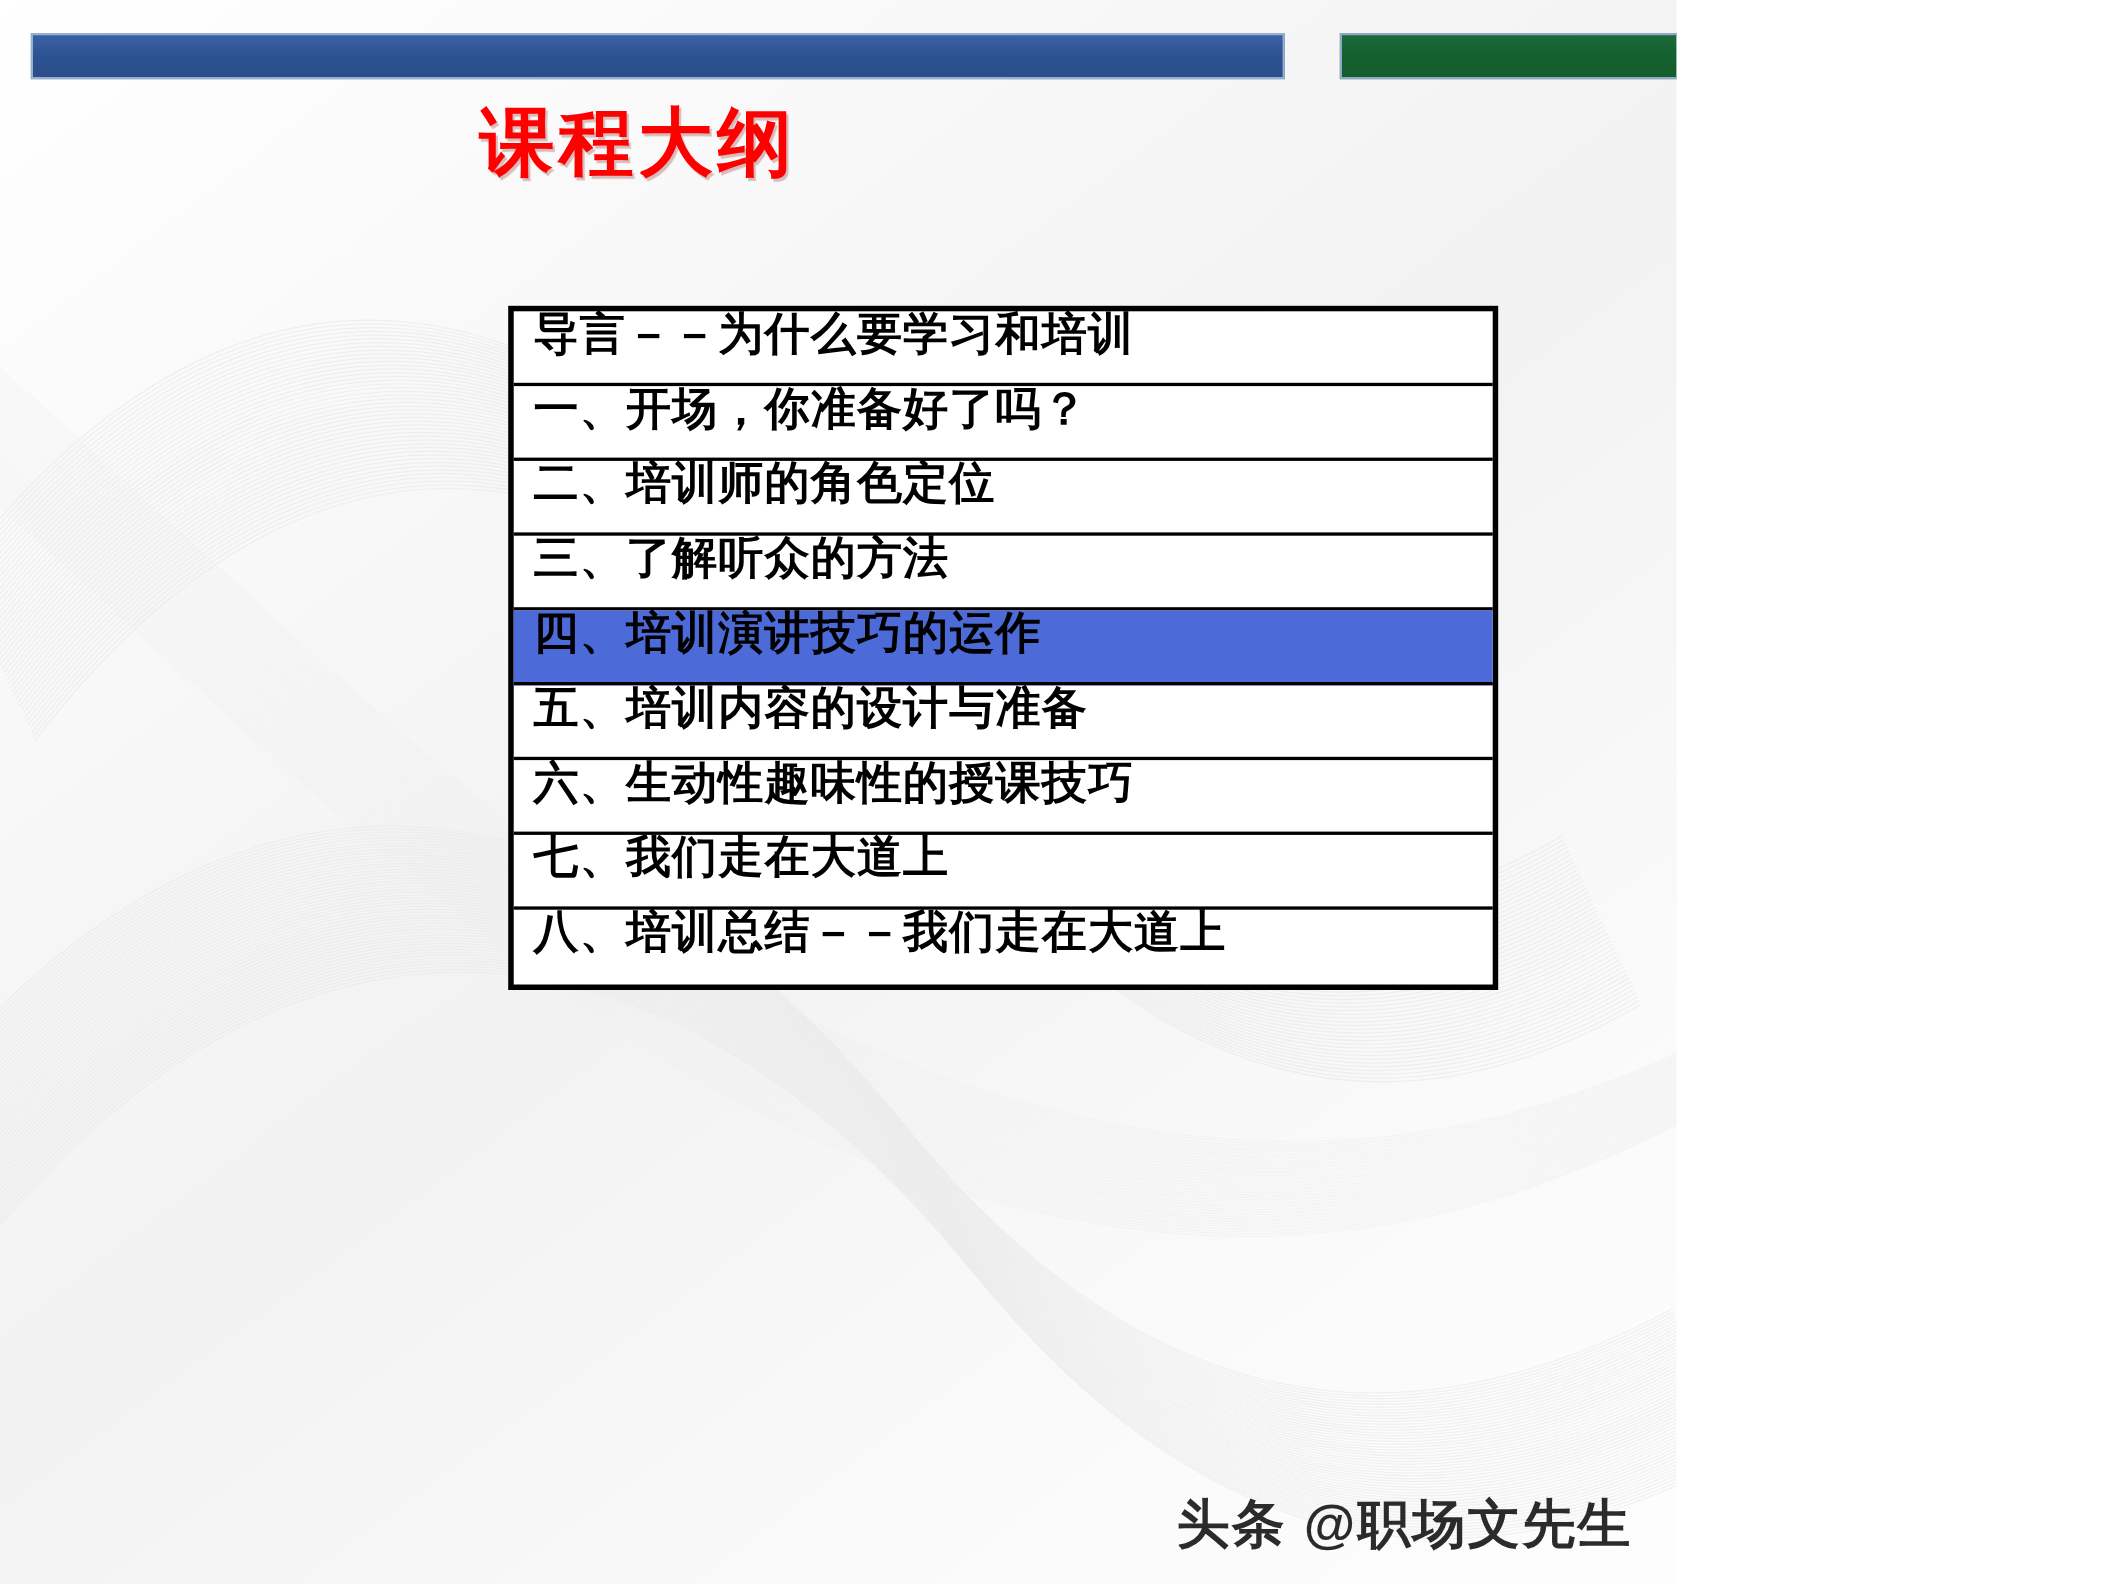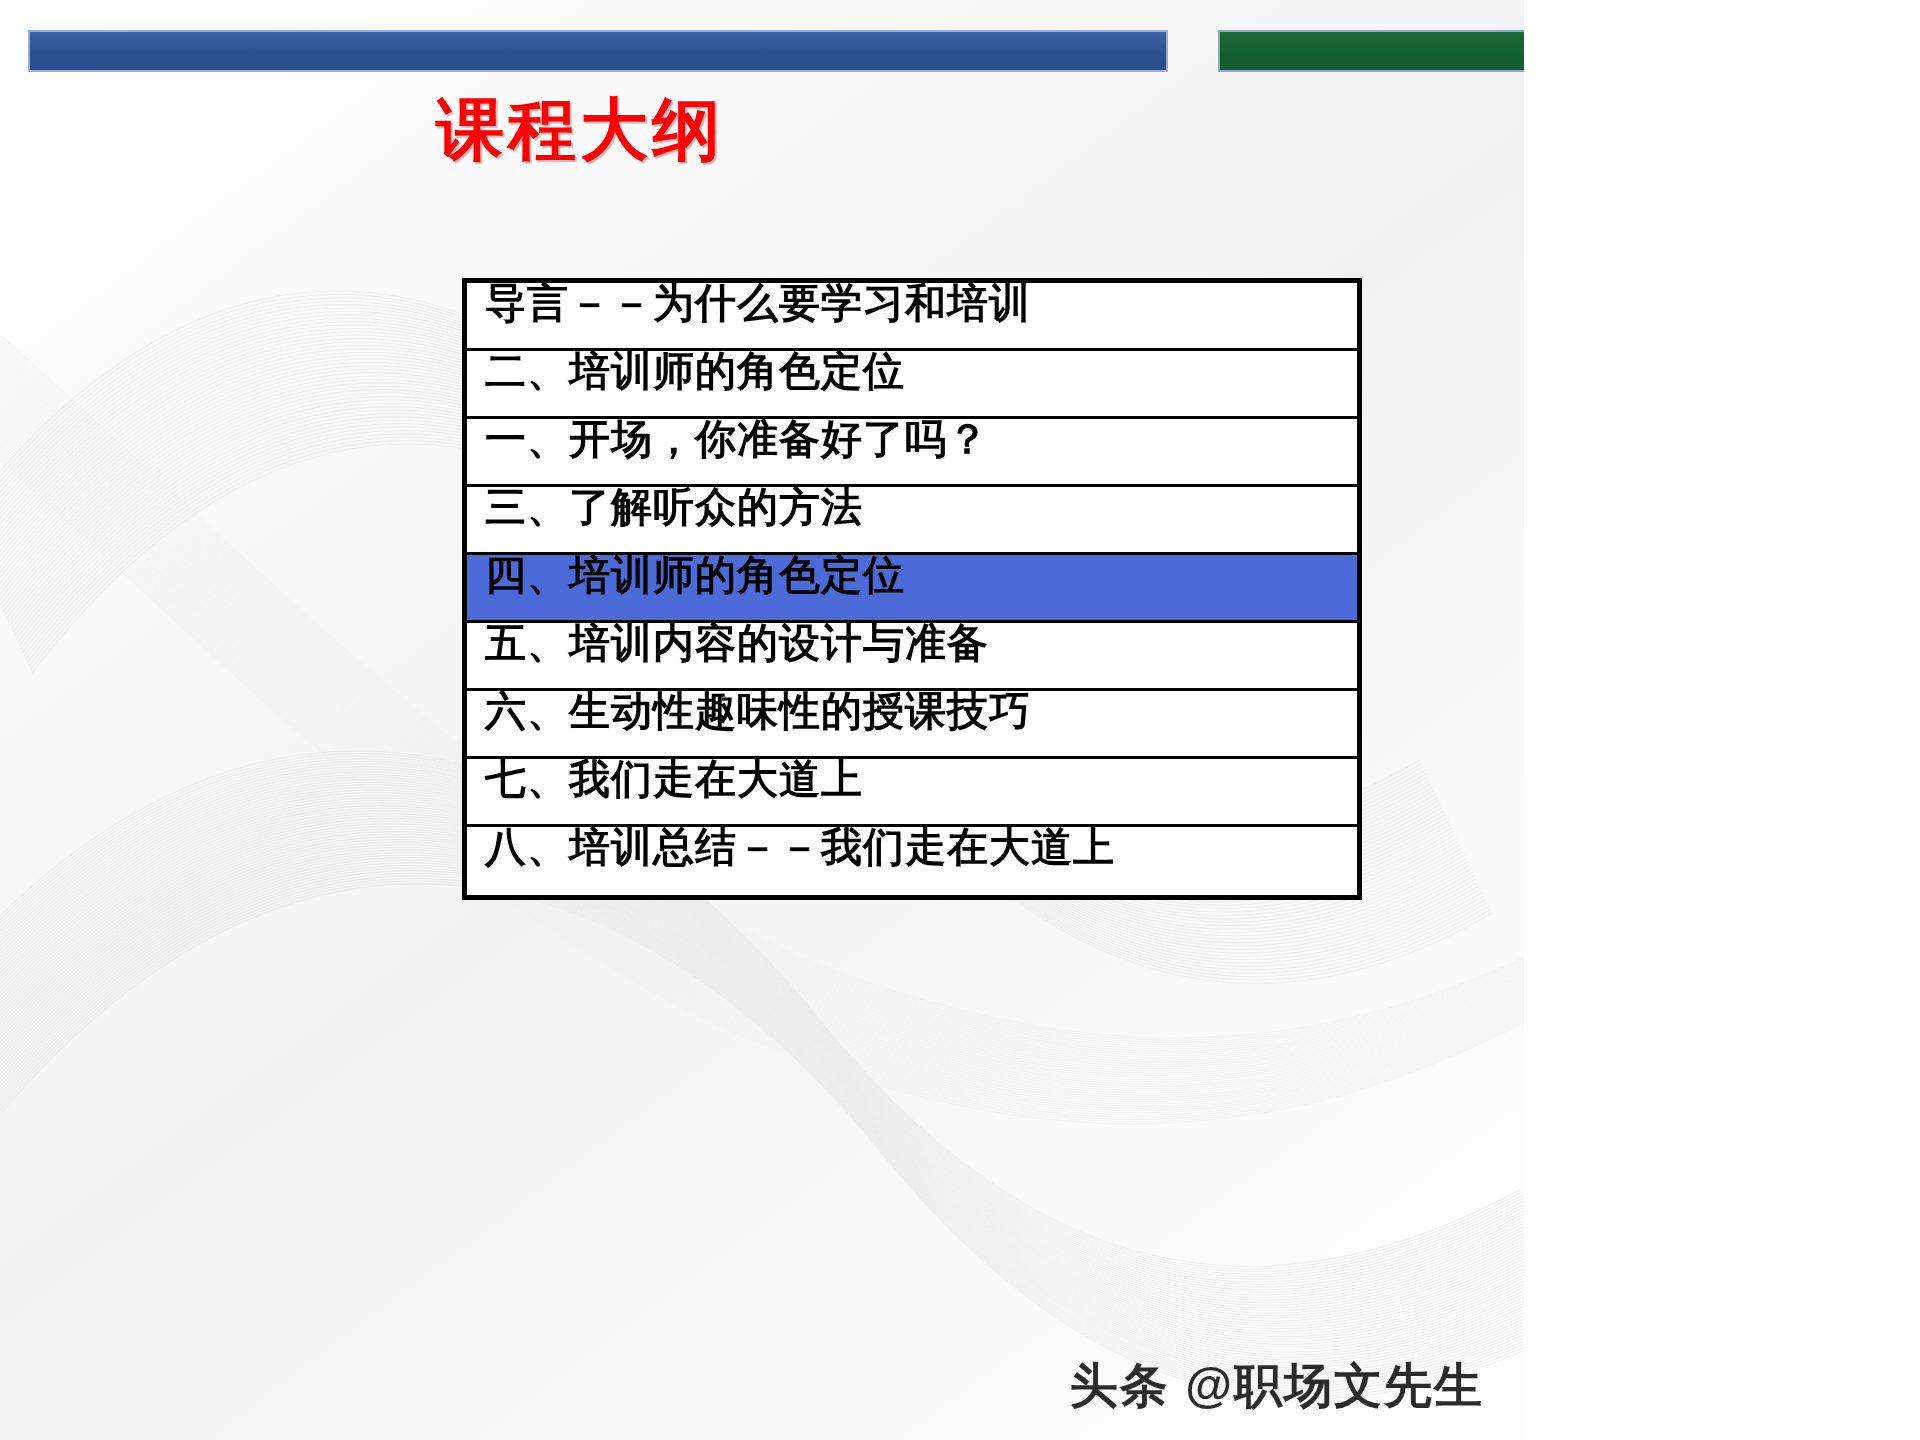--- a/index.html
+++ b/index.html
@@ -305,30 +305,30 @@
   <div class="bar bar-green"></div>
 
   <div id="slide-title">课程大纲</div>
 
   <div id="outline-table">
 
   <div class="outline-row">
         <span class="outline-label">导言－－为什么要学习和培训</span>
       </div>
       <div class="outline-row">
+        <span class="outline-label">一、开场，你准备好了吗？</span>
+      </div>
+      <div class="outline-row">
         <span class="outline-label">二、培训师的角色定位</span>
       </div>
       <div class="outline-row">
-        <span class="outline-label">一、开场，你准备好了吗？</span>
-      </div>
-      <div class="outline-row">
         <span class="outline-label">三、了解听众的方法</span>
       </div>
       <div class="outline-row highlight" style="background: rgb(77, 106, 217);">
-        <span class="outline-label">四、培训师的角色定位</span>
+        <span class="outline-label">四、培训演讲技巧的运作</span>
       </div>
       <div class="outline-row">
         <span class="outline-label">五、培训内容的设计与准备</span>
       </div>
       <div class="outline-row">
         <span class="outline-label">六、生动性趣味性的授课技巧</span>
       </div>
       <div class="outline-row">
         <span class="outline-label">七、我们走在大道上</span>
       </div>

